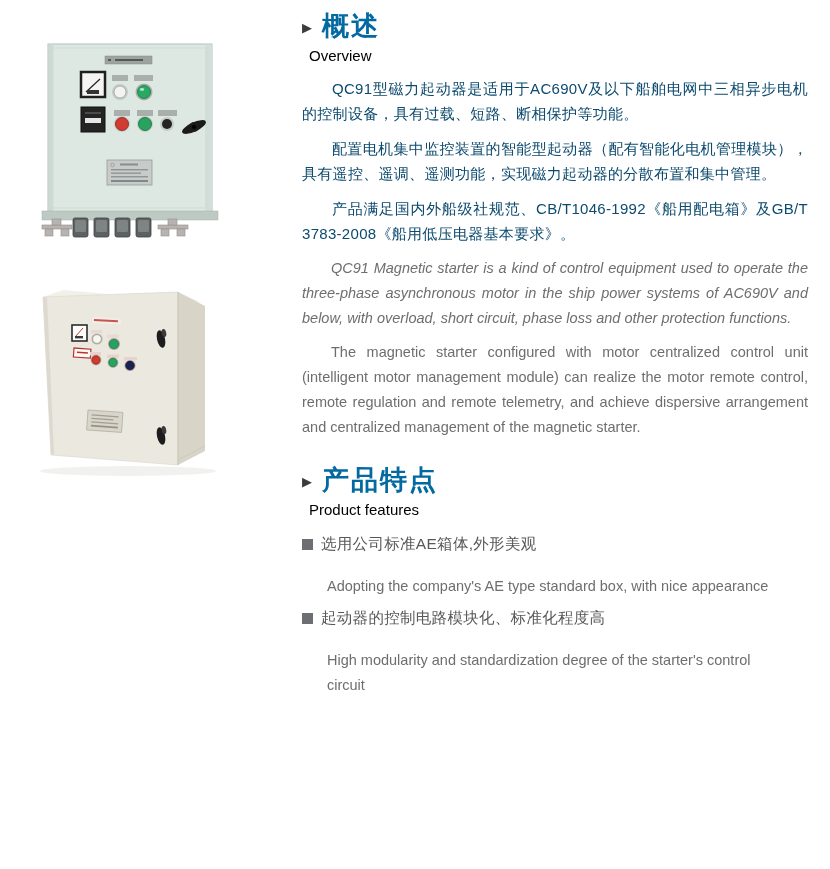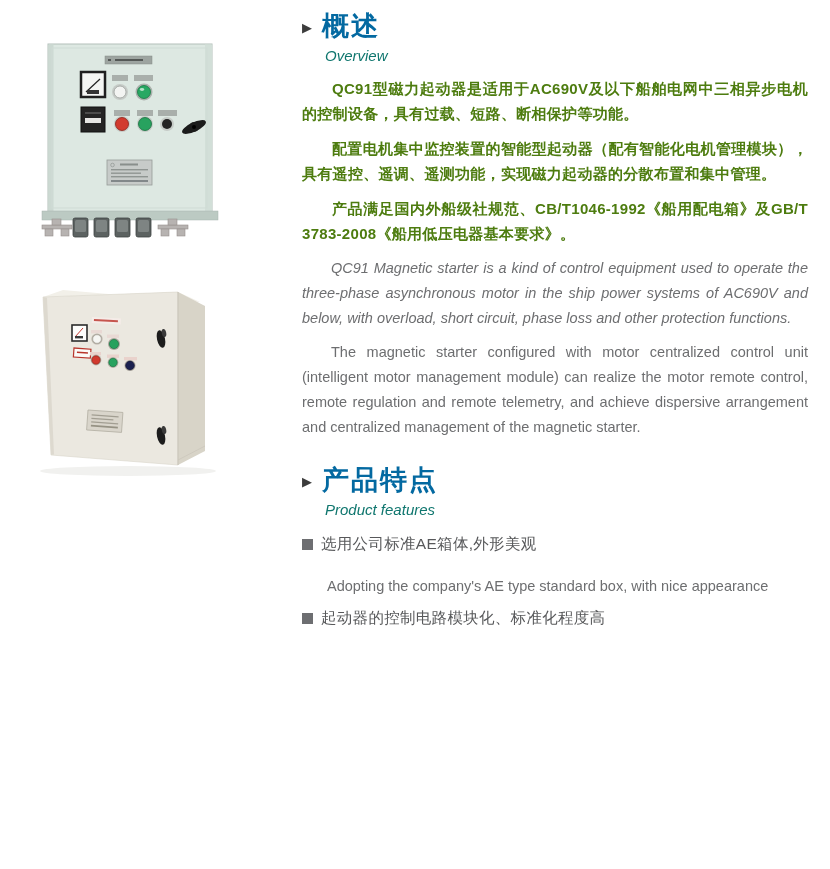--- a/index.html
+++ b/index.html
@@ -11,24 +11,24 @@
   }
   .photo{position:absolute;margin:0;padding:0;}
   #photo-front{left:28px;top:34px;width:234px;height:210px;}
   #photo-angled{left:28px;top:278px;width:234px;height:206px;}
 
   .right-col{position:absolute;left:302px;top:8px;width:506px;}
 
   .sec-head{display:flex;align-items:center;gap:10px;margin:0;}
   .tri{color:#3c3c3c;font-size:13px;line-height:1;transform:translateY(1px);}
   .sec-title{margin:0;font-size:27px;font-weight:bold;color:#0369a1;letter-spacing:2px;}
-  .sec-sub{color:#0f766e;font-size:15px;margin:3px 0 12px 23px;font-style:italic;}
-
-  .para-zh{margin:0 0 10px;color:#4d7c0f;font-size:15px;line-height:25px;
-    text-indent:2em;text-align:justify;letter-spacing:0.3px;font-weight:bold;}
+  .sec-sub{color:#000000;font-size:15px;margin:3px 0 12px 7px;}
+
+  .para-zh{margin:0 0 10px;color:#0c4a6e;font-size:15px;line-height:25px;
+    text-indent:2em;text-align:justify;letter-spacing:0.3px;}
   .para-en{margin:0 0 9px;color:#6d6e70;font-size:14.5px;line-height:25px;
     text-indent:2em;text-align:justify;}
   .en-block{margin-top:8px;font-style:italic;}
 
   .features-sec{margin-top:22px;}
   .feature{margin-bottom:2px;}
   .f-zh{display:flex;align-items:center;gap:8px;color:#57585a;font-size:15.5px;line-height:28px;letter-spacing:0.3px;text-align:center;}
   .sq{width:11px;height:11px;background:#6d6e71;flex:none;display:inline-block;}
   .f-en{margin:16px 0 5px 25px;color:#6d6e70;font-size:14.5px;line-height:25px;max-width:452px;}
 </style>
@@ -262,16 +262,17 @@
     </div>
 
     <div class="feature">
     </div>
 
     <div class="feature">
       <div class="f-zh">
         <span class="sq"></span>
         <span>起动器的控制电路模块化、标准化程度高</span>
       </div>
+      <div class="f-en">High modularity and standardization degree of the starter's control circuit</div>
     </div>
   </section>
 
 </main>
 
 </body></html>

